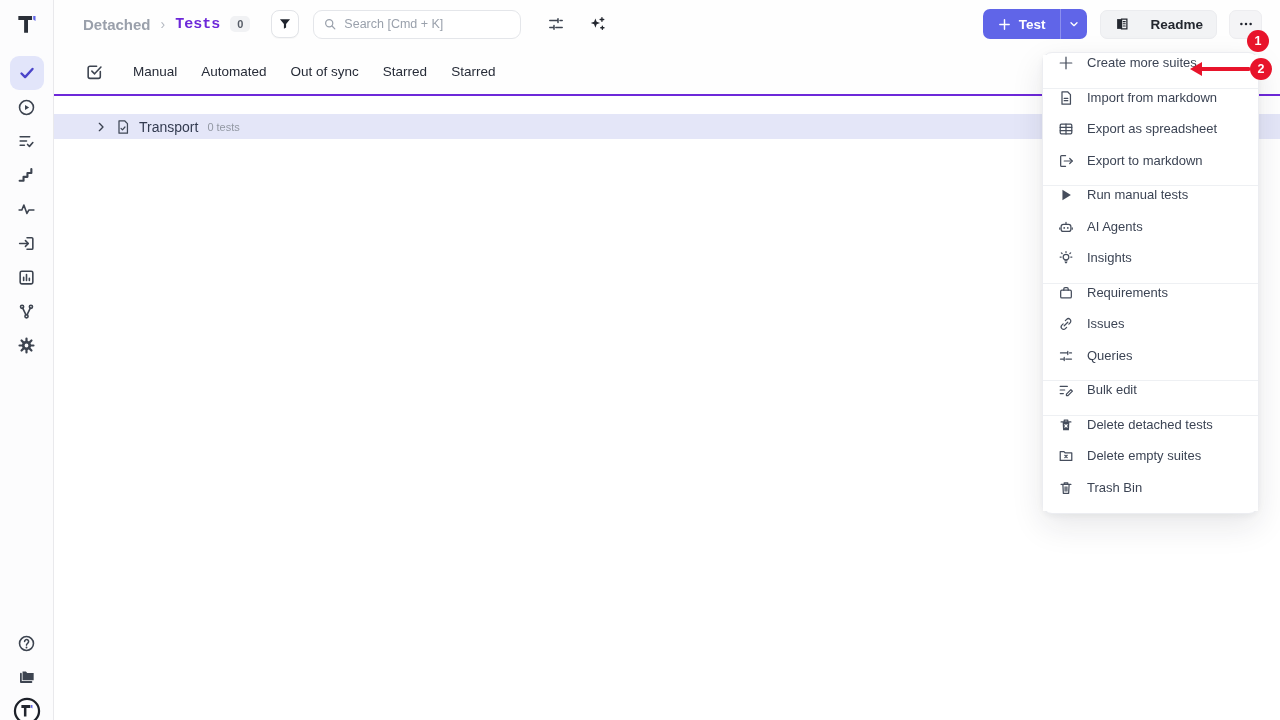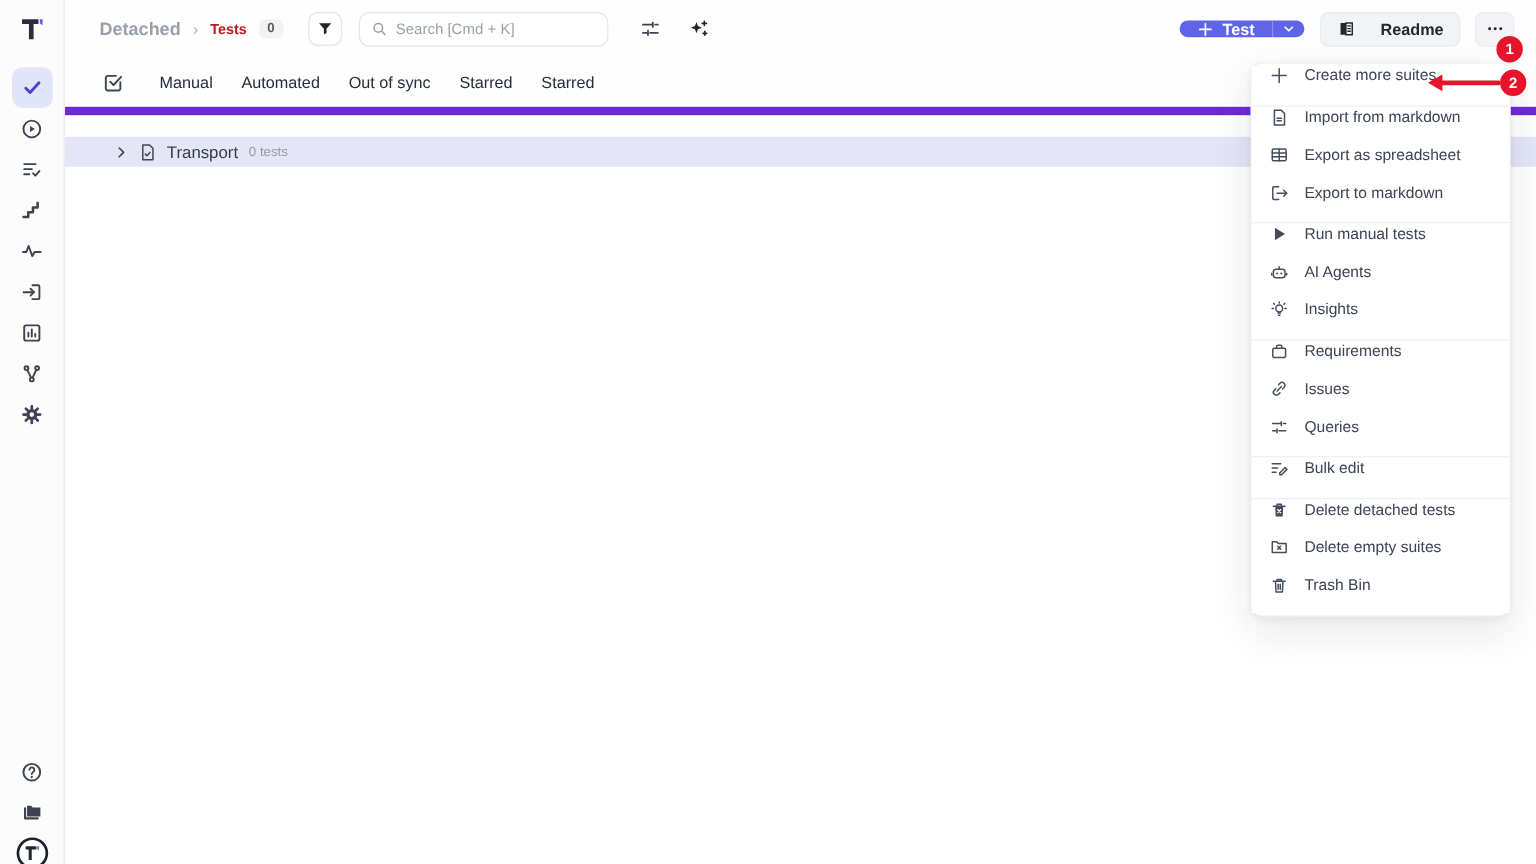--- a/index.html
+++ b/index.html
@@ -15,48 +15,48 @@
                border-radius:9px; cursor:pointer; }
   .side-item.active { background:#e2e5fa; }
   .side-bottom { margin-top:auto; display:flex; flex-direction:column; align-items:center; margin-bottom:-8px; }
   svg.si { stroke:#3d4450; fill:none; stroke-width:1.5; stroke-linecap:round; stroke-linejoin:round; }
 
   
   .topbar { position:absolute; left:54px; top:0; right:0; height:48px; display:flex; align-items:center;
             padding:0 18px 0 29px; background:#fefefe; }
   .crumb-project { font-size:15px; font-weight:600; color:#9aa0ab; }
   .crumb-sep { margin:0 10px; color:#b3b8c0; font-size:14px; }
-  .crumb-page { font-size:12px; font-weight:700; color:#b91c1c; }
+  .crumb-page { font-size:15px; font-weight:700; color:#6d28d9;font-family:Liberation Mono, monospace; }
   .count-pill { margin-left:10px; background:#f1f2f4; border-radius:5px; padding:2px 7px;
                 font-size:11px; color:#565c66; font-weight:600; }
   .icon-btn { display:flex; align-items:center; justify-content:center; cursor:pointer; }
   .filter-btn { margin-left:21px; width:28px; height:28px; border:1px solid #e2e4e8; border-radius:8px;
                 background:#fff; box-shadow:0 1px 1px rgba(0,0,0,.03); }
   .search-box { margin-left:14px; width:208px; height:29px; border:1px solid #e4e6ea; border-radius:9px;
                 background:#fff; display:flex; align-items:center; padding:0 9px; gap:7px; }
   .search-box input { border:none; outline:none; width:130px; font-size:12.5px; color:#333;
                       font-family:"Liberation Sans", sans-serif; background:transparent; }
   .search-box input::placeholder { color:#9aa1ac; }
   .plain-icon { margin-left:25px; width:20px; height:20px; }
   .top-spacer { flex:1; }
 
-  .btn-test { display:flex; height:14px; border-radius:7px; overflow:hidden; background:#6065e8;
+  .btn-test { display:flex; height:30px; border-radius:7px; overflow:hidden; background:#6065e8;
               color:#fff; cursor:pointer; }
   .btn-test-main { display:flex; align-items:center; gap:8px; padding:0 15px; font-size:13.5px; font-weight:600; }
   .btn-test-caret { width:27px; display:flex; align-items:center; justify-content:center;
                     border-left:1px solid rgba(255,255,255,.28); }
   .btn-readme { margin-left:13px; display:flex; align-items:center; gap:20px; height:29px; padding:0 13px;
                 background:#f2f3f5; border:1px solid #ebecef; border-radius:7px; font-size:13.5px;
                 font-weight:600; color:#23272f; cursor:pointer; }
   .btn-more { margin-left:12px; width:33px; height:29px; background:#f4f4f6; border:1px solid #ededf0;
               border-radius:7px; }
 
   
   .tabbar { position:absolute; left:54px; top:48px; right:0; height:48px; display:flex; align-items:center;
-            padding-left:31px; border-bottom:7px solid #6d28d9; background:#fefefe; }
+            padding-left:31px; border-bottom:2px solid #6d28d9; background:#fefefe; }
   .tab-select-icon { margin-right:29px; width:19px; height:19px; cursor:pointer; }
   .tab { margin-right:24px; font-size:13.5px; color:#272c38; cursor:pointer; }
 
   
   .content { position:absolute; left:54px; top:97px; right:0; bottom:0; background:#fff; }
   .suite-row { margin-top:17px; height:25px; background:#e4e6f8; display:flex; align-items:center;
                padding-left:41px; cursor:pointer; }
   .suite-expander { width:12px; height:12px; margin-right:8px; }
   .suite-file-icon { width:16px; height:16px; margin-right:8px; }
   .suite-name { font-size:14px; color:#333b50; }

